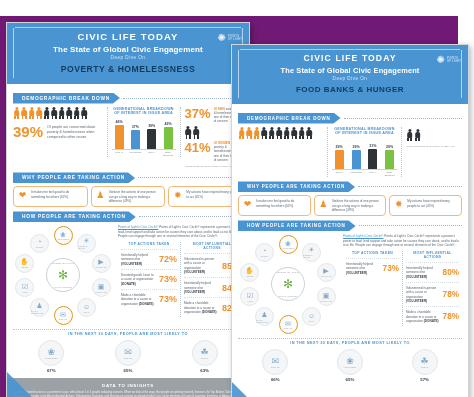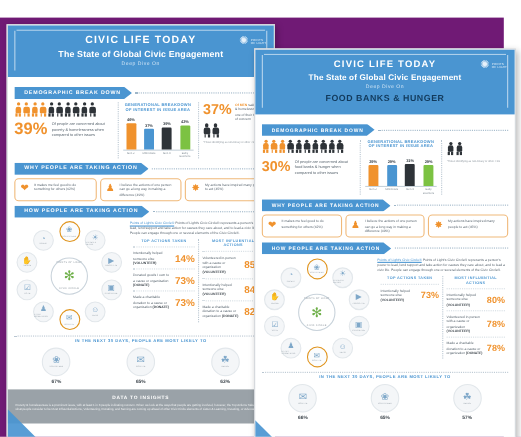--- a/index.html
+++ b/index.html
@@ -147,20 +147,21 @@
 <div class="stage">
 
   <div class="page" id="page-poverty">
 
     <div class="hdr">
       <div class="hdr-rule"></div>
       <div class="hdr-inner">
         <div class="t1">CIVIC LIFE TODAY</div>
         <div class="t2">The State of Global Civic Engagement</div>
         <div class="t3">Deep Dive On</div>
+        <div class="t4">POVERTY &amp; HOMELESSNESS</div>
       </div>
       <div class="logo">
         <div class="logo-star">✺</div>
         <div class="logo-txt">
           <div>POINTS</div>
           <div>OF LIGHT</div>
         </div>
       </div>
     </div>
 
@@ -284,20 +285,27 @@
                 <i class="l1"></i>
                 <i class="l2"></i>
               </div>
             <div class="pg dark">
               <i class="h"></i>
                 <i class="b"></i>
                 <i class="l1"></i>
                 <i class="l2"></i>
               </div>
           </div>
+          <div class="gstat">
+            <div class="gnum">41%</div>
+            <div class="gcopy">
+              <b>Of WOMEN</b>
+              <span>said poverty &amp; homelessness was one of their top areas of concern</span>
+            </div>
+          </div>
           <div class="foot-note">*Those identifying as non-binary or other &lt;1%</div>
         </div>
       </div>
 
       <div class="band-row">
         <div class="band">WHY PEOPLE ARE TAKING ACTION</div>
         <div class="band-dots"></div>
       </div>
       <div class="cards" id="p0-cards">
           <div class="card">
@@ -372,21 +380,21 @@
           <div class="acts-lead">
             <u>Points of Light's Civic Circle®</u>
             <span>Points of Light's Civic Circle® represents a person's power to lead, lend support and take action for causes they care about, and to lead a civic life. People can engage through one or several elements of the Civic Circle®.</span>
           </div>
           <div class="acts-cols">
             <div class="acol">
               <div class="acol-h">TOP ACTIONS TAKEN</div>
               <div id="p0-left">
                   <div class="arow">
                     <div class="arow-t"><span>Intentionally helped someone else</span> <b>(VOLUNTEER)</b></div>
-                    <div class="arow-p">14%</div>
+                    <div class="arow-p">72%</div>
                   </div>
                   <div class="arow">
                     <div class="arow-t"><span>Donated goods I own to a cause or organization</span> <b>(DONATE)</b></div>
                     <div class="arow-p">73%</div>
                   </div>
                   <div class="arow">
                     <div class="arow-t"><span>Made a charitable donation to a cause or organization</span> <b>(DONATE)</b></div>
                     <div class="arow-p">73%</div>
                   </div>
                 </div>
@@ -530,24 +538,20 @@
                 <i class="l1"></i>
                 <i class="l2"></i>
               </div>
               <div class="pg dark">
                 <i class="h"></i>
                 <i class="b"></i>
                 <i class="l1"></i>
                 <i class="l2"></i>
               </div>
             </div>
-          <div class="stat-row">
-            <div class="bignum">30%</div>
-            <div class="statcopy">Of people are concerned about food banks &amp; hunger when compared to other issues</div>
-          </div>
         </div>
 
         <div class="chartbox">
           <div class="chart-title">GENERATIONAL BREAKDOWN OF INTEREST IN ISSUE AREA</div>
           <div class="bars" id="p1-bars">
               <div class="bcol">
                 <div class="bval">29%</div>
                 <div class="bar" style="height: 19px; background: rgb(240, 146, 45);"></div>
               </div>
               <div class="bcol">

